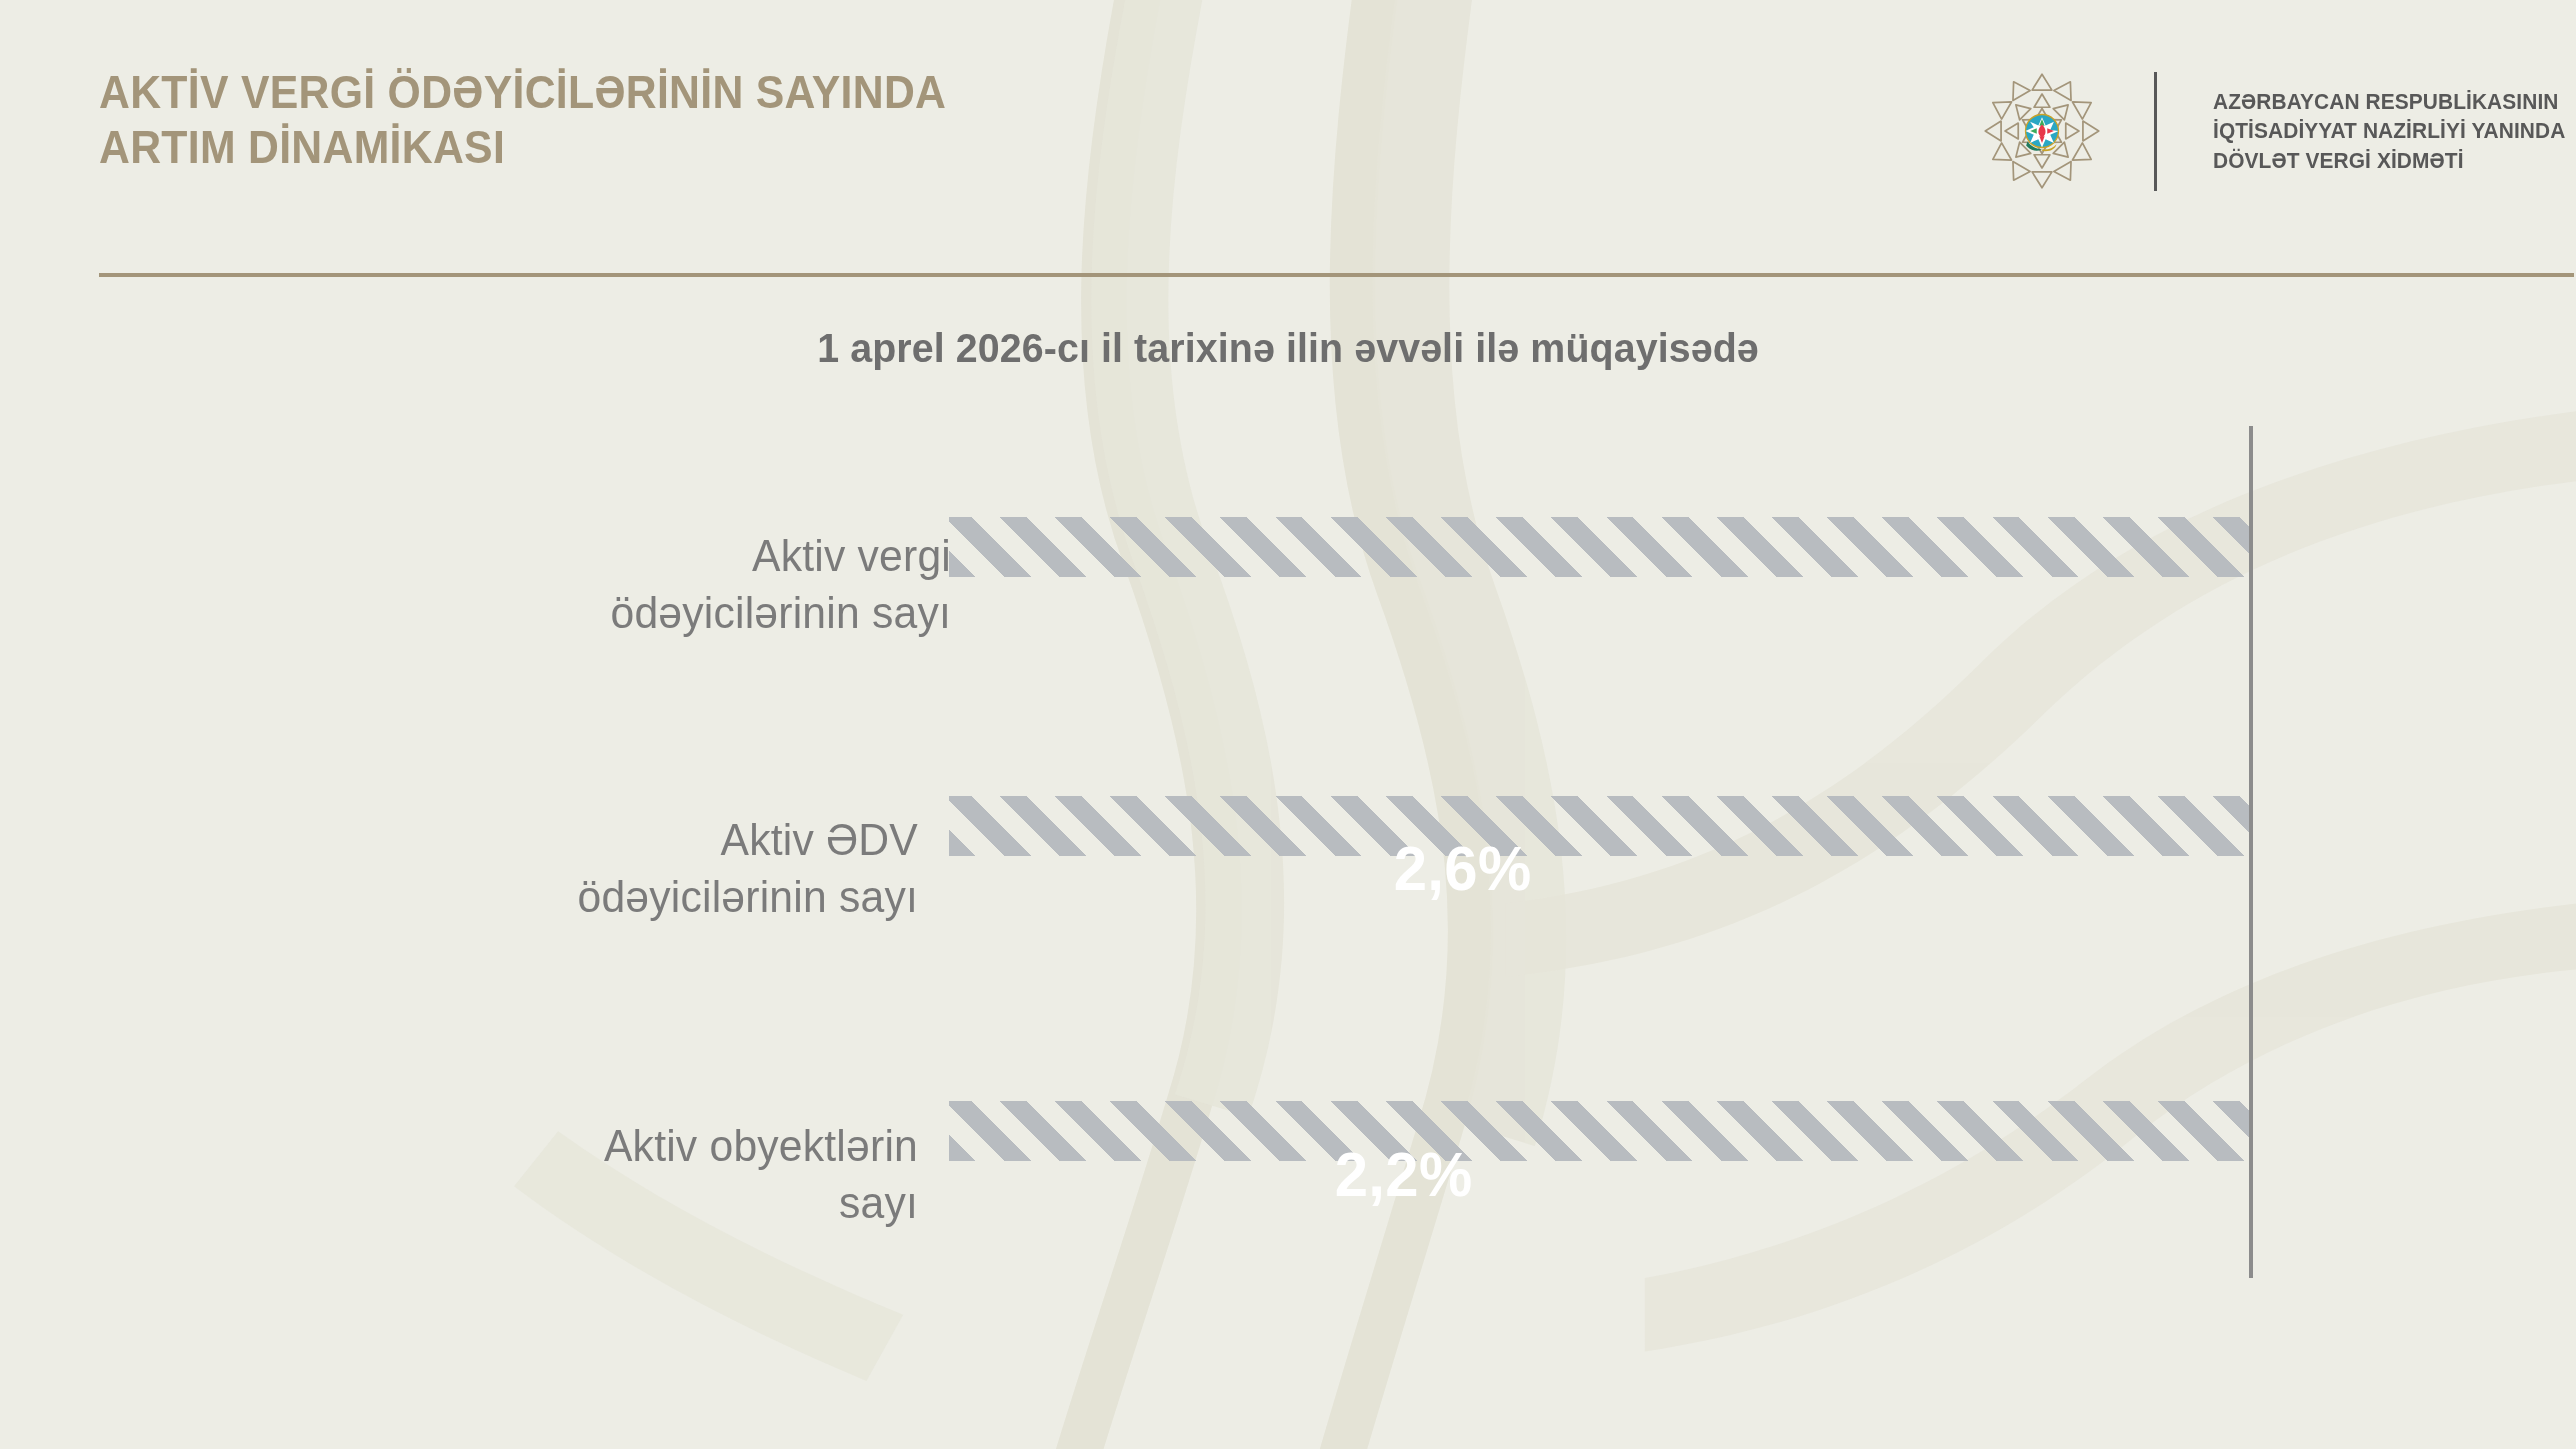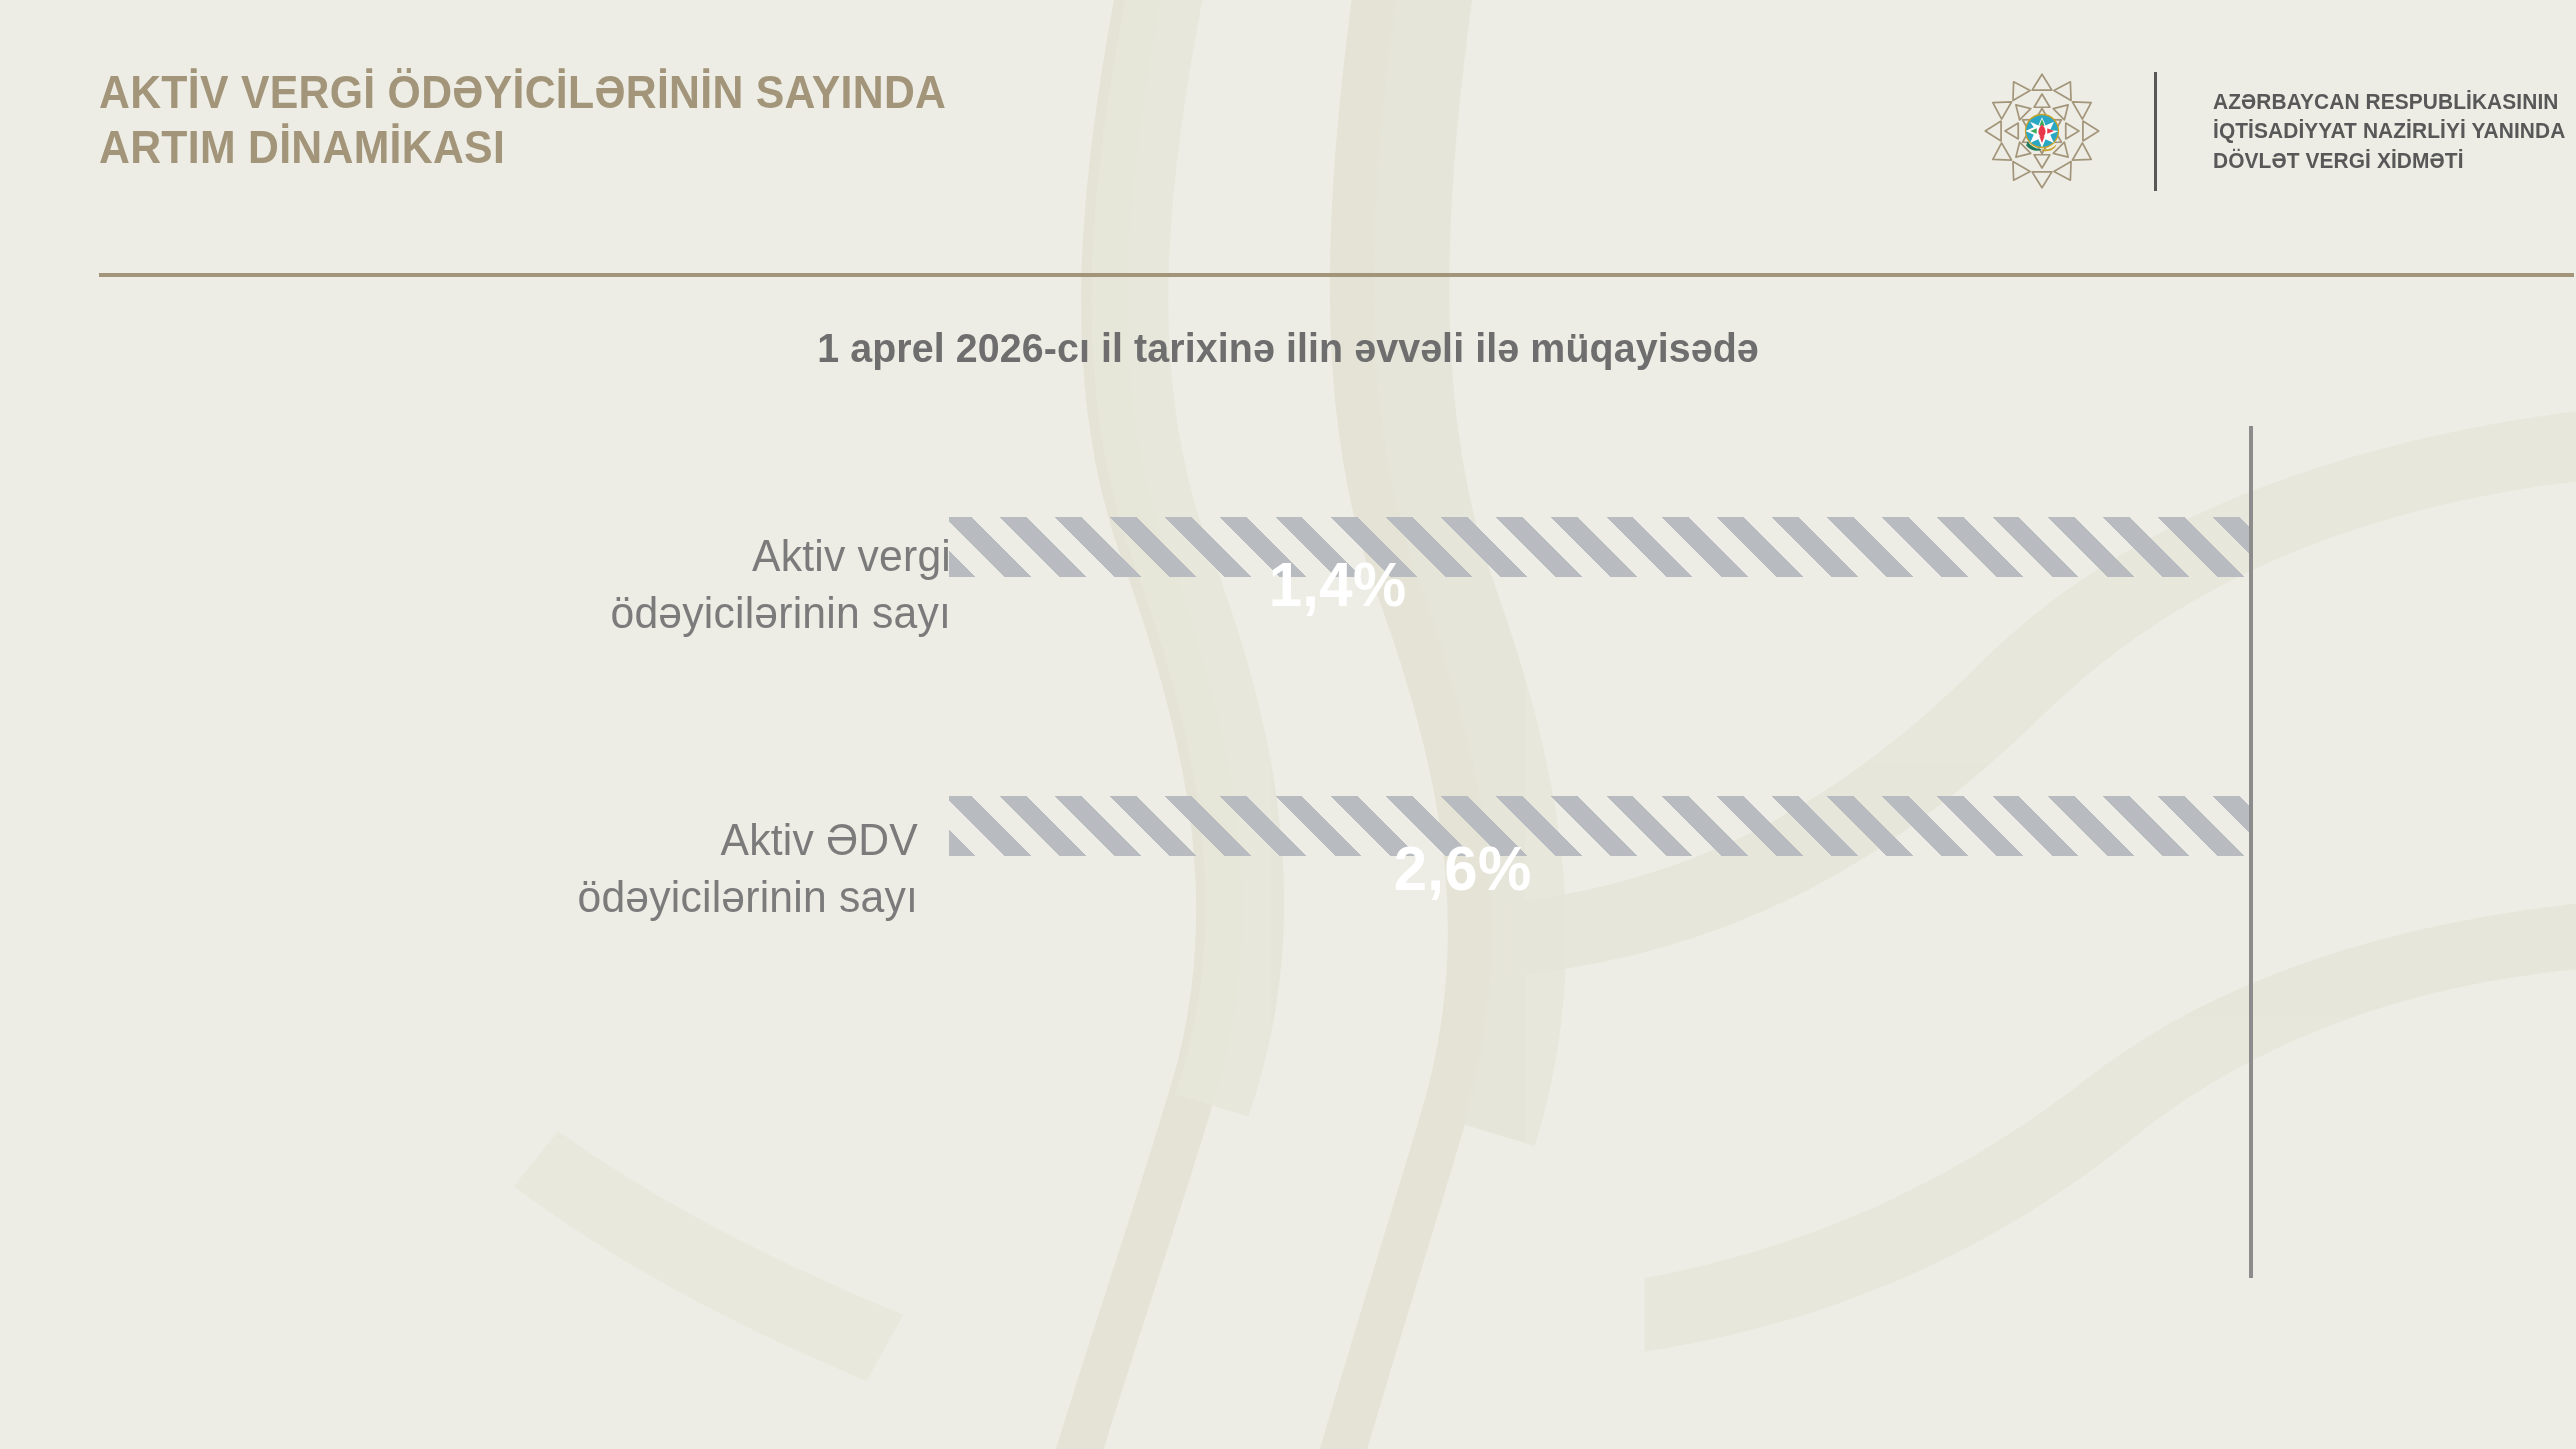--- a/index.html
+++ b/index.html
@@ -262,32 +262,37 @@
   <div id="subtitle">1 aprel 2026-cı il tarixinə ilin əvvəli ilə müqayisədə</div>
 
   <div id="chart">
 
     <div id="axis-line"></div>
 
     <div class="bar-row" style="top: 73px; height: 200px; padding-left: 33px;">
       <div class="bar-label" style="top: 50%; transform: translateY(-50%) scaleX(0.97);">Aktiv vergi
 ödəyicilərinin sayı</div>
       <div class="bar-hatch" style="top: 33px; width: 1300px; height: 60px;"></div>
-      <div class="bar-track" style="top: 0px; width: 608px; height: 200px;">
-        <div class="bar-fill" style="background: rgb(69, 117, 190);"></div>
-        <div class="bar-value" style="left: 316px; top: 50%; transform: translateY(-50%) scaleX(0.95);">1,4%</div>
-      </div>
     </div>
 
     <div class="bar-row" style="top: 350px; height: 214px;">
       <div class="bar-label" style="top: 50%; transform: translateY(-50%) scaleX(0.97);">Aktiv ƏDV
 ödəyicilərinin sayı</div>
       <div class="bar-hatch" style="top: 35px; width: 1300px; height: 60px;"></div>
       <div class="bar-track" style="top: 0px; width: 1129px; height: 214px;">
         <div class="bar-fill" style="background: rgb(238, 46, 107);"></div>
         <div class="bar-value" style="left: 441px; top: 50%; transform: translateY(-50%) scaleX(0.95);">2,6%</div>
       </div>
     </div>
 
+    <div class="bar-row" style="top: 657px; height: 211px;">
+      <div class="bar-label" style="top: 50%; transform: translateY(-50%) scaleX(0.97);">Aktiv obyektlərin
+sayı</div>
+      <div class="bar-hatch" style="top: 33px; width: 1300px; height: 60px;"></div>
+      <div class="bar-track" style="top: 0px; width: 955px; height: 211px;">
+        <div class="bar-fill" style="background: rgb(85, 131, 76);"></div>
+        <div class="bar-value" style="left: 382px; top: 50%; transform: translateY(-50%) scaleX(0.95);">2,2%</div>
+      </div>
+    </div>
 
   </div>
 </div>
 
 
 </body></html>

